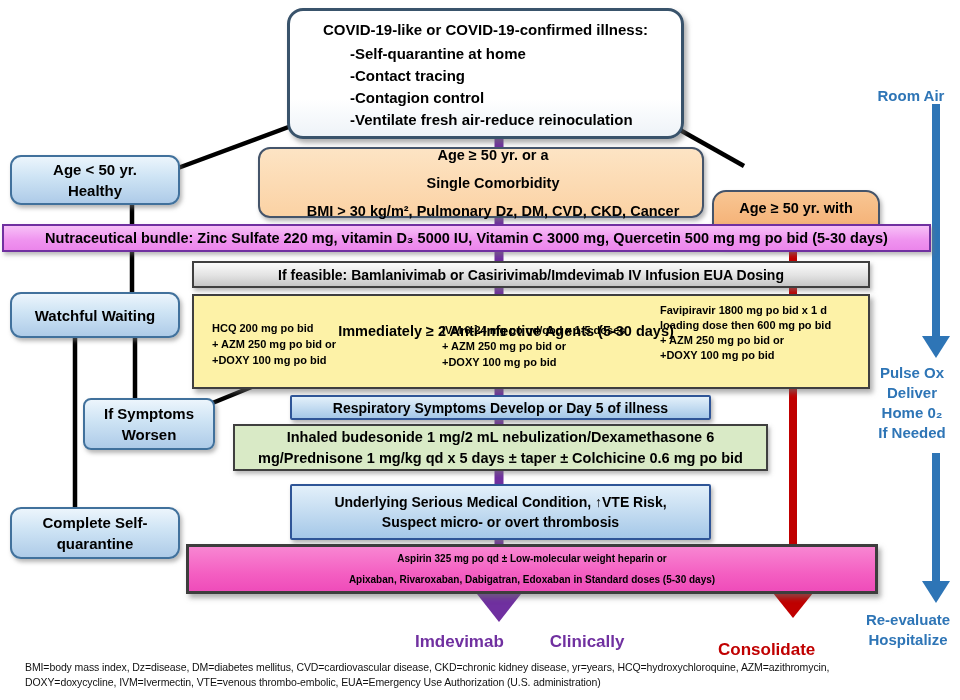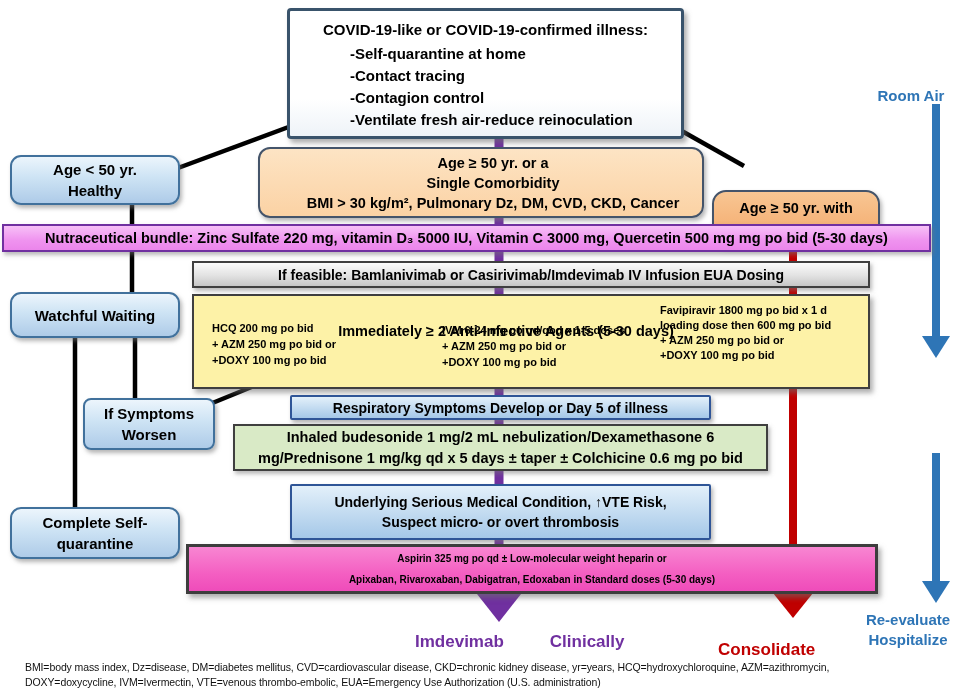--- a/index.html
+++ b/index.html
@@ -6,38 +6,38 @@
   #canvas{
     position:relative;width:960px;height:700px;background:#ffffff;overflow:hidden;
     font-family:"Liberation Sans","DejaVu Sans",sans-serif;color:#000;
   }
   svg.lines{position:absolute;left:0;top:0;z-index:1;}
   .box{position:absolute;box-sizing:border-box;z-index:2;font-weight:bold;text-align:center;}
   .pre{white-space:pre-line;}
 
   .top-box{
     background:linear-gradient(#ffffff 70%,#eef3f8 100%);
-    border:3px solid #39536b;border-radius:4px;
+    border:3px solid #39536b;border-radius:16px;
     box-shadow:3px 4px 5px rgba(110,110,110,.55);
     font-size:15px;line-height:22px;text-align:left;padding:8px 14px 12px 14px;
   }
   .top-box .tb-title{text-align:center;margin-bottom:2px;}
   .top-box .tb-items{padding-left:46px;}
 
   .blue-box{
     background:linear-gradient(#ecf5fc 0%,#cde3f4 45%,#aecbe8 100%);
     border:2.5px solid #41719c;border-radius:11px;
     box-shadow:2px 3px 4px rgba(120,120,120,.55);
     font-size:15px;display:flex;align-items:center;justify-content:center;
   }
   .orange-mid{
     background:linear-gradient(#fde4c4 0%,#fbd2a4 100%);
     border:2.5px solid #44546a;border-radius:12px;
     box-shadow:2px 3px 4px rgba(120,120,120,.55);
-    font-size:14.5px;line-height:20px;display:flex;align-items:center;justify-content:center;padding-left:24px;
+    font-size:14.5px;line-height:28px;display:flex;align-items:center;justify-content:center;padding-left:24px;
   }
   .orange-right{
     background:linear-gradient(#f8c693 0%,#f3a768 100%);
     border:2.5px solid #44546a;border-radius:14px;
     box-shadow:2px 3px 4px rgba(120,120,120,.55);
     font-size:14.5px;line-height:22px;display:flex;align-items:center;justify-content:center;margin-top:32px;
   }
   .pink-bar{
     background:linear-gradient(#f7c0f7 0%,#ef93ef 60%,#eb85eb 100%);
     border:2.5px solid #7030a0;
@@ -181,20 +181,24 @@
   <div class="box hotpink-bar pre" style="left:186px;top:544px;width:692px;height:50px;">Aspirin 325 mg po qd ± Low-molecular weight heparin or
 Apixaban, Rivaroxaban, Dabigatran, Edoxaban in Standard doses (5-30 days)</div>
 
   <div class="purple-label" style="left:415px;top:632px;">
     <span>Imdevimab</span>
     <span>Clinically</span>
   </div>
   <div class="red-label" style="left:718px;top:640px;">Consolidate</div>
 
   <div class="rail-label" style="left:866px;top:86px;width:90px;">Room Air</div>
+  <div class="rail-label pre" style="left:866px;top:363px;width:92px;">Pulse Ox
+Deliver
+Home 0₂
+If Needed</div>
   <div class="rail-label pre" style="left:856px;top:610px;width:104px;">Re-evaluate
 Hospitalize</div>
 
   <div class="footnote" style="left:25px;top:660px;width:925px;">
     <div>BMI=body mass index, Dz=disease, DM=diabetes mellitus, CVD=cardiovascular disease, CKD=chronic kidney disease, yr=years, HCQ=hydroxychloroquine, AZM=azithromycin,</div>
     <div>DOXY=doxycycline, IVM=Ivermectin, VTE=venous thrombo-embolic, EUA=Emergency Use Authorization (U.S. administration)</div>
   </div>
 
 </div>
 

